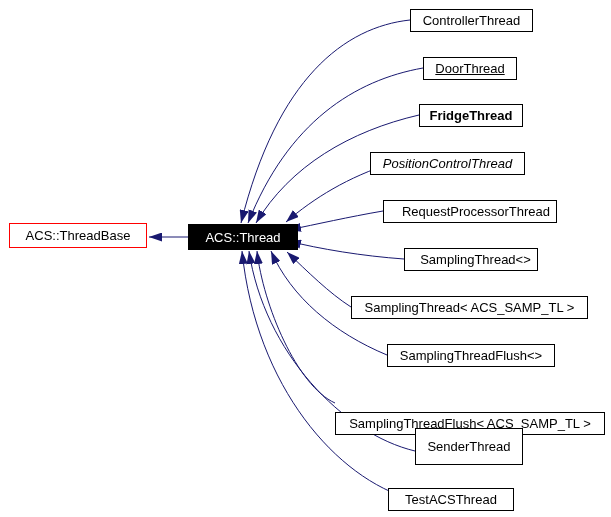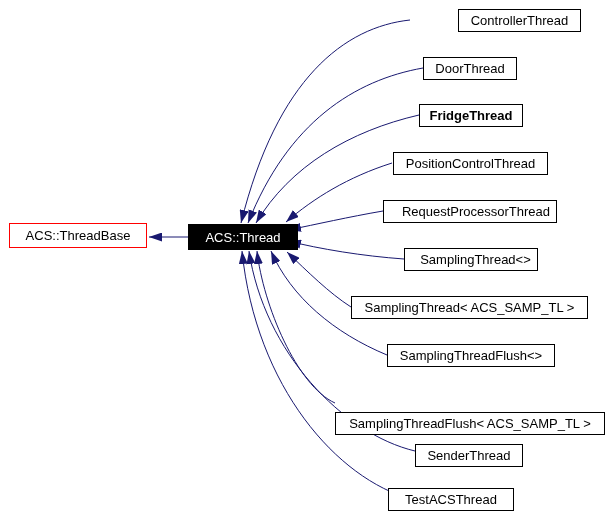--- a/index.html
+++ b/index.html
@@ -62,35 +62,35 @@
     <path class="edge" d="M387,355 C334,333 291,297 271,251" marker-end="url(#arrow)"></path>
     <path class="edge" d="M335,403 C297,386 263,305 257,251" marker-end="url(#arrow)"></path>
     <path class="edge" d="M415,451 C343,434 264,352 249,251" marker-end="url(#arrow)"></path>
     <path class="edge" d="M411,499 C338,479 256,388 242,251" marker-end="url(#arrow)"></path>
   </svg>
 
   <div class="node base" style="left:9px; top:223px; width:138px; height:25px;">ACS::ThreadBase</div>
 
   <div class="node focus" style="left:188px; top:224px; width:110px; height:26px;">ACS::Thread</div>
 
-  <div class="node" style="left:410px; top:9px; width:123px; height:23px;margin-left:48px;">ControllerThread</div>
+  <div class="node" style="left:410px; top:9px; width:123px; height:23px;">ControllerThread</div>
 
-  <div class="node" style="left:423px; top:57px; width:94px; height:23px;">DoorThread</div>
+  <div class="node" style="left:423px; top:57px; width:94px; height:23px;text-decoration:underline;">DoorThread</div>
 
   <div class="node" style="left:419px; top:104px; width:104px; height:23px;font-weight:bold;">FridgeThread</div>
 
-  <div class="node" style="left:393px; top:152px; width:155px; height:23px;">PositionControlThread</div>
+  <div class="node" style="left:370px; top:152px; width:155px; height:23px;font-style:italic;">PositionControlThread</div>
 
   <div class="node" style="left:383px; top:200px; width:174px; height:23px;padding-left:12px;">RequestProcessorThread</div>
 
   <div class="node" style="left:404px; top:248px; width:134px; height:23px;padding-left:9px;">SamplingThread&lt;&gt;</div>
 
   <div class="node" style="left:351px; top:296px; width:237px; height:23px;">SamplingThread&lt; ACS_SAMP_TL &gt;</div>
 
   <div class="node" style="left:387px; top:344px; width:168px; height:23px;">SamplingThreadFlush&lt;&gt;</div>
 
   <div class="node" style="left:335px; top:392px; width:270px; height:23px;margin-top:20px;">SamplingThreadFlush&lt; ACS_SAMP_TL &gt;</div>
 
-  <div class="node" style="left:415px; top:444px; width:108px; height:23px;">SenderThread</div>
+  <div class="node" style="left:415px; top:428px; width:108px; height:37px;">SenderThread</div>
 
   <div class="node" style="left:388px; top:488px; width:126px; height:23px;">TestACSThread</div>
 
 </div>
 
 </body></html>

